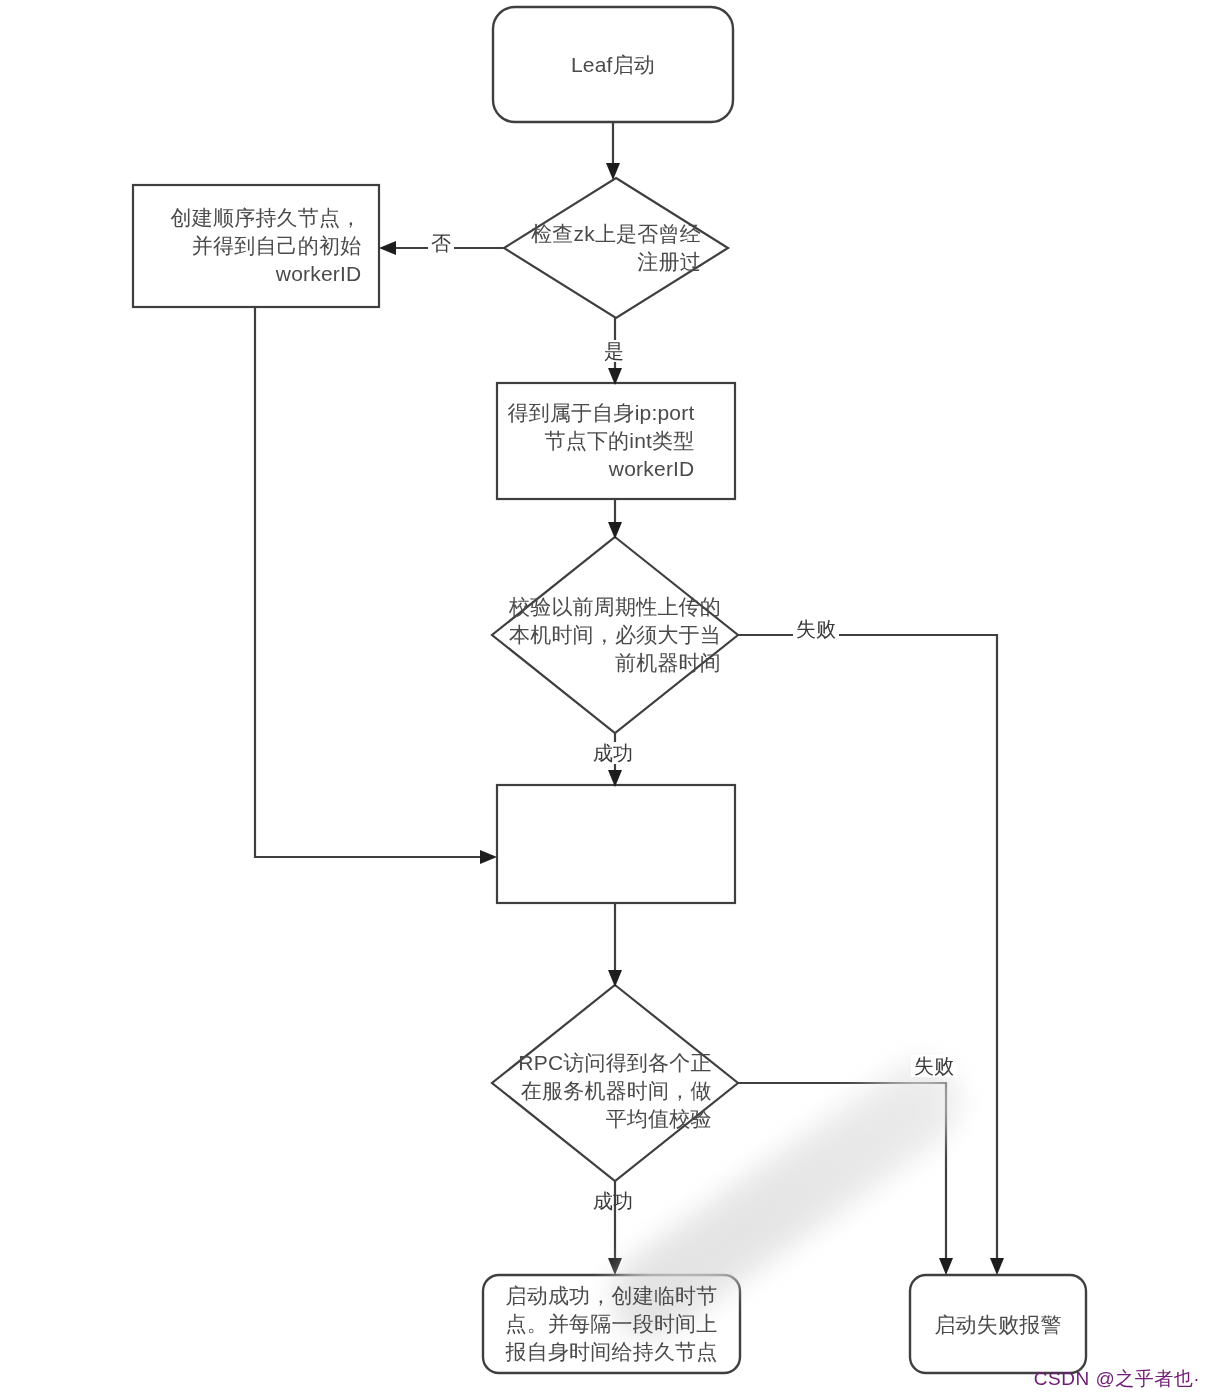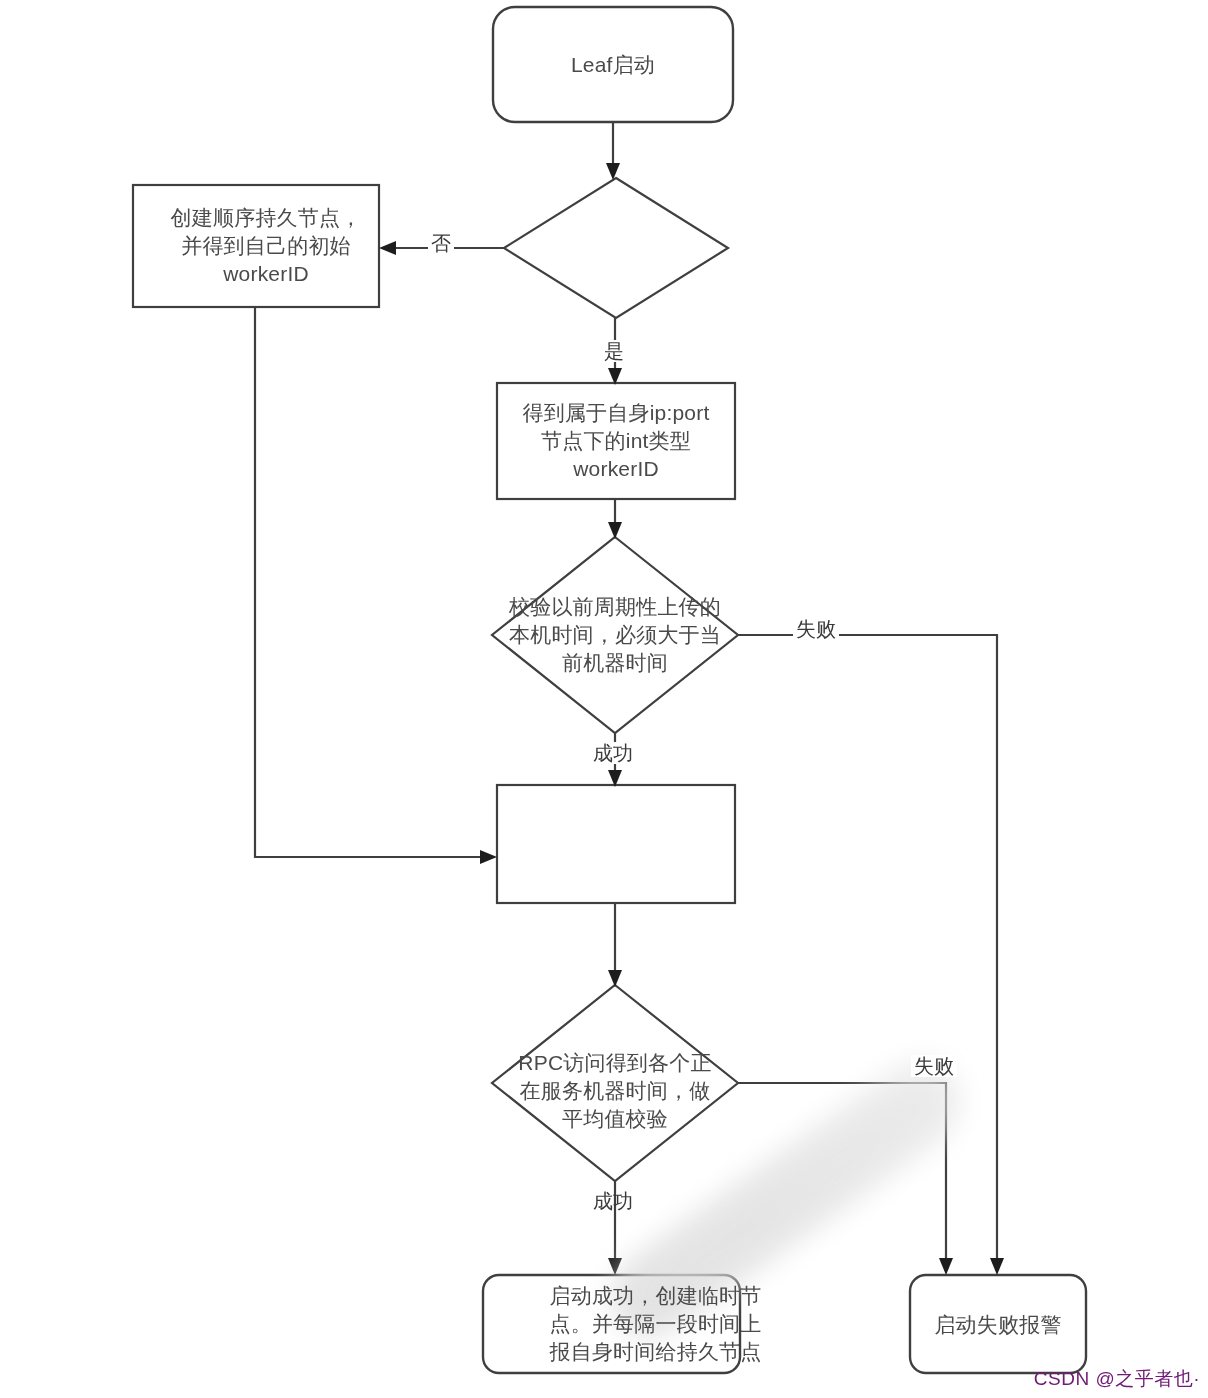--- a/index.html
+++ b/index.html
@@ -39,21 +39,21 @@
   }
   .edge-arrow {
     fill: #1d1d1d;
     stroke: none;
   }
   .node-label {
     position: absolute;
     display: flex;
     align-items: center;
     justify-content: center;
-    text-align: center;
+    text-align: right;
     color: #4a4a4a;
     font-size: 21px;
     line-height: 28px;
     letter-spacing: 0.2px;
     white-space: pre-line;
     pointer-events: none;
   }
   .edge-label {
     position: absolute;
     color: #3a3a3a;
@@ -144,39 +144,41 @@
                Q 928 1074 936 1092
                Q 944 1110 922 1126
                L 666 1308
                Q 644 1324 636 1306
                Q 628 1288 650 1272 Z" fill="url(#smudgeGrad)" stroke="url(#smudgeGrad)" stroke-width="46" stroke-linejoin="round"></path>
     </g>
   </svg>
 
   <div class="node-label" style="left:493px; top:7px; width:240px; height:115px;">Leaf启动</div>
 
+  <div class="node-label" style="left:490px; top:205px; width:252px; height:86px;">检查zk上是否曾经
+注册过</div>
 
   <div class="node-label" style="left:144px; top:185px; width:244px; height:122px;">创建顺序持久节点，
 并得到自己的初始
 workerID</div>
 
-  <div class="node-label" style="left:491px; top:383px; width:250px; height:116px;">得到属于自身ip:port
+  <div class="node-label" style="left:476px; top:383px; width:250px; height:116px;">得到属于自身ip:port
 节点下的int类型
 workerID</div>
 
   <div class="node-label" style="left:482px; top:590px; width:266px; height:90px;">校验以前周期性上传的
 本机时间，必须大于当
 前机器时间</div>
 
 
   <div class="node-label" style="left:484px; top:1038px; width:262px; height:90px;margin-top:8px;">RPC访问得到各个正
 在服务机器时间，做
 平均值校验</div>
 
-  <div class="node-label" style="left:483px; top:1275px; width:257px; height:98px;margin-left:44px;">启动成功，创建临时节
+  <div class="node-label" style="left:483px; top:1275px; width:257px; height:98px;">启动成功，创建临时节
 点。并每隔一段时间上
 报自身时间给持久节点</div>
 
   <div class="node-label" style="left:910px; top:1275px; width:176px; height:100px;">启动失败报警</div>
 
   <div class="edge-label" style="left:428px; top:232px;">否</div>
 
   <div class="edge-label" style="left:601px; top:340px;">是</div>
 
   <div class="edge-label" style="left:793px; top:618px;">失败</div>

